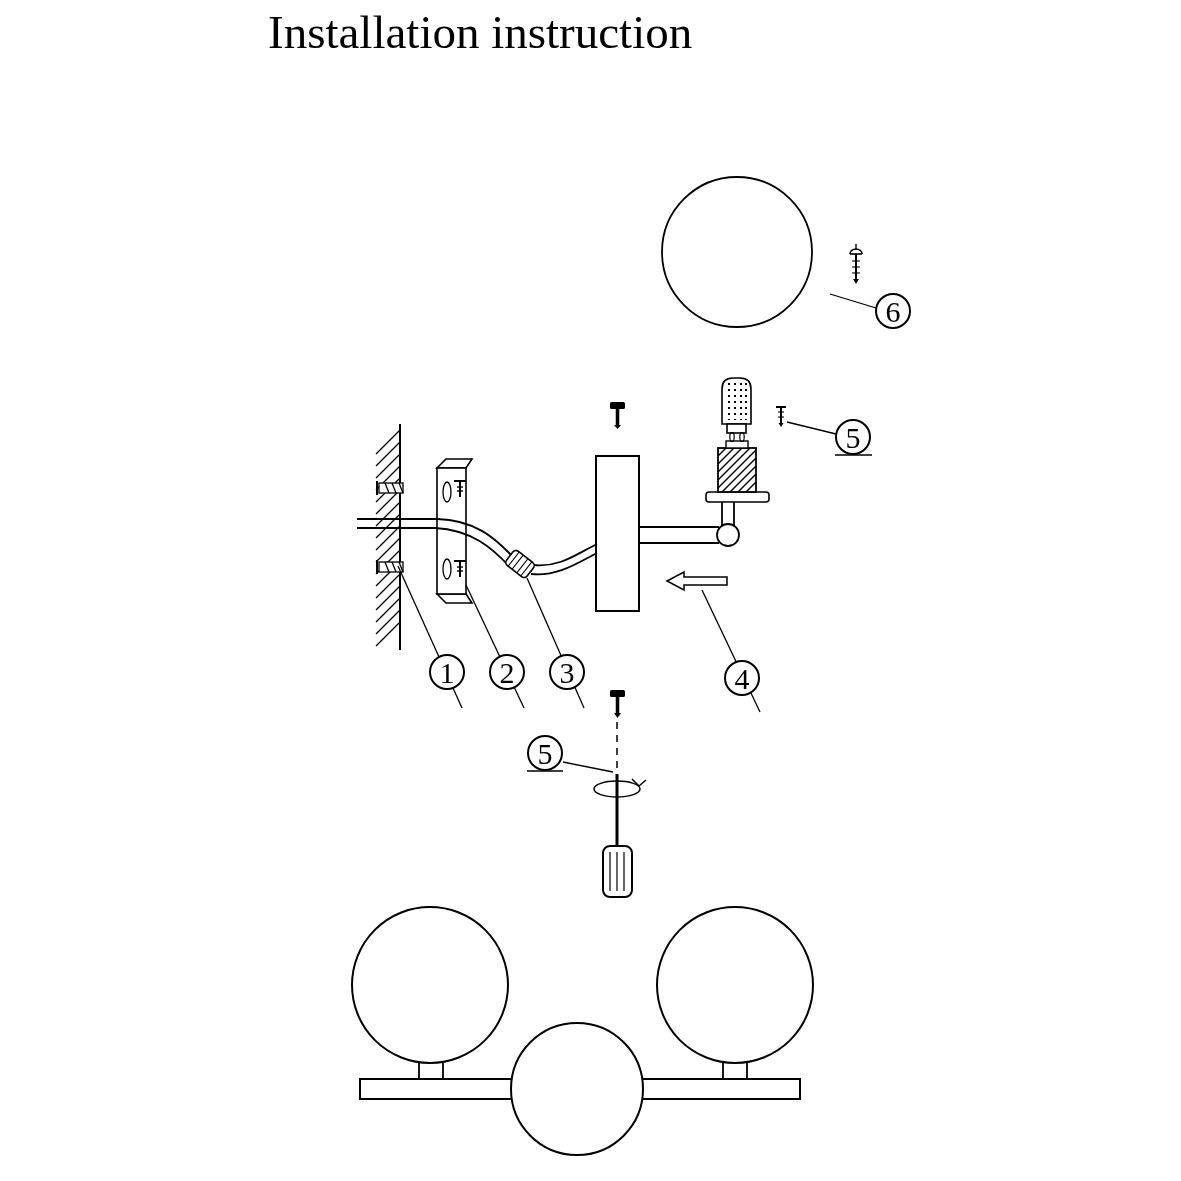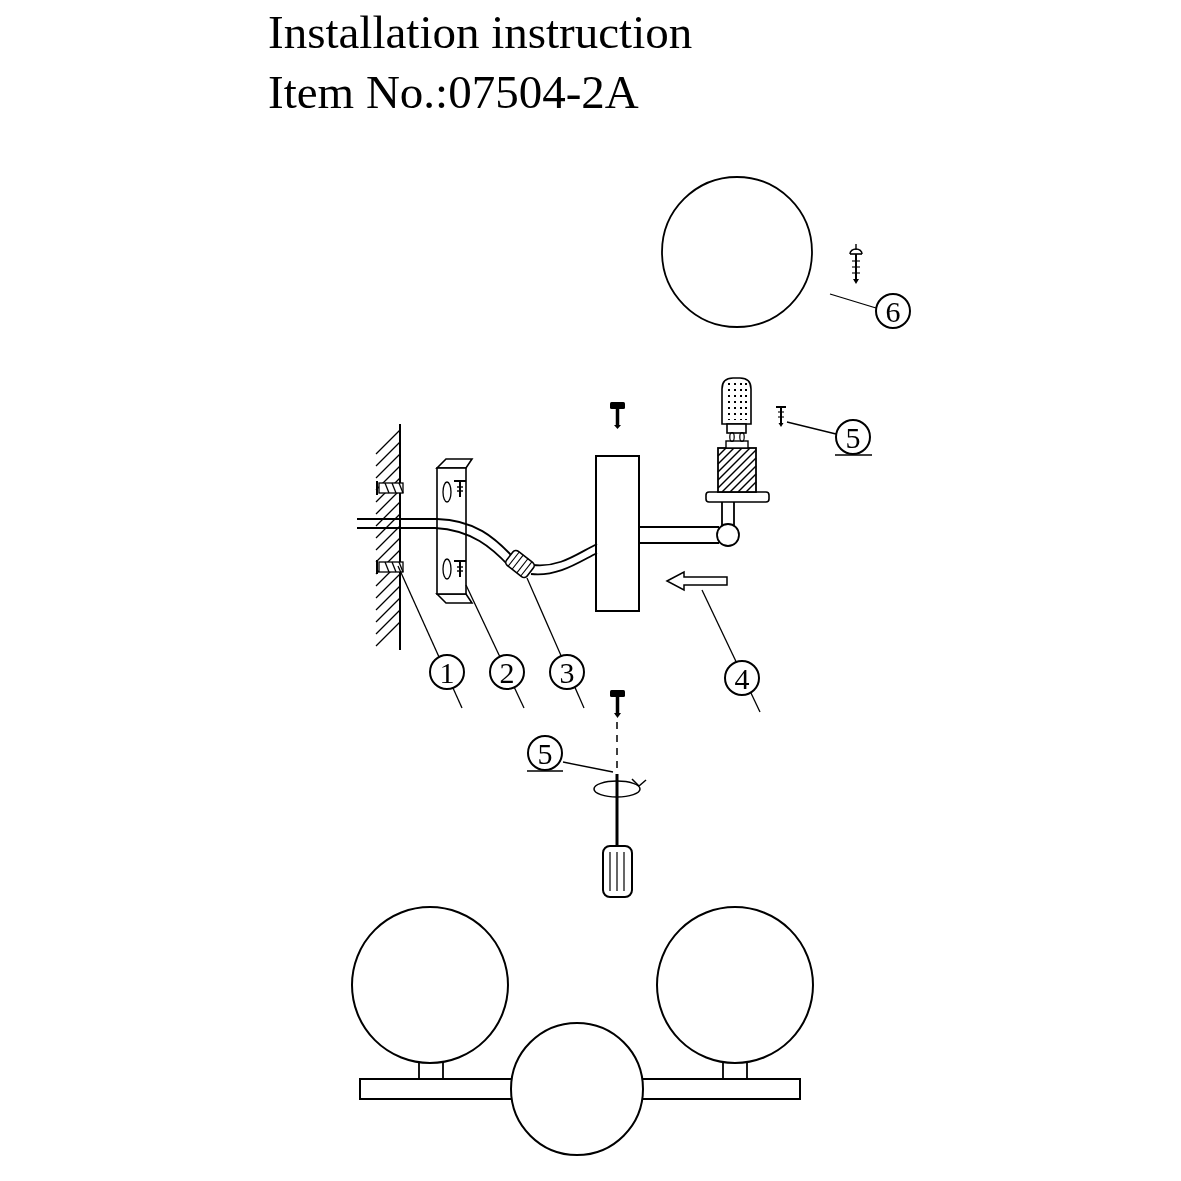--- a/index.html
+++ b/index.html
@@ -9,21 +9,20 @@
   .diagram-svg{position:absolute;left:0;top:0;}
   .callout-num{font-family:"Liberation Serif",serif;font-size:30px;fill:#000;}
 </style>
 </head>
 <body>
 
 <div class="page">
 
   <div class="title-block">
     <div>Installation instruction</div>
-    <div>Item No.:07504-2A</div>
   </div>
 
   <svg class="diagram-svg" width="1181" height="1181" viewBox="0 0 1181 1181">
 
     <g stroke="#000" stroke-width="1.3" fill="none">
       <line x1="400" y1="424" x2="400" y2="650" stroke-width="2"></line>
       <line x1="376" y1="454" x2="400" y2="430"></line>
       <line x1="376" y1="466" x2="400" y2="442"></line>
       <line x1="376" y1="478" x2="400" y2="454"></line>
       <line x1="376" y1="490" x2="400" y2="466"></line>

